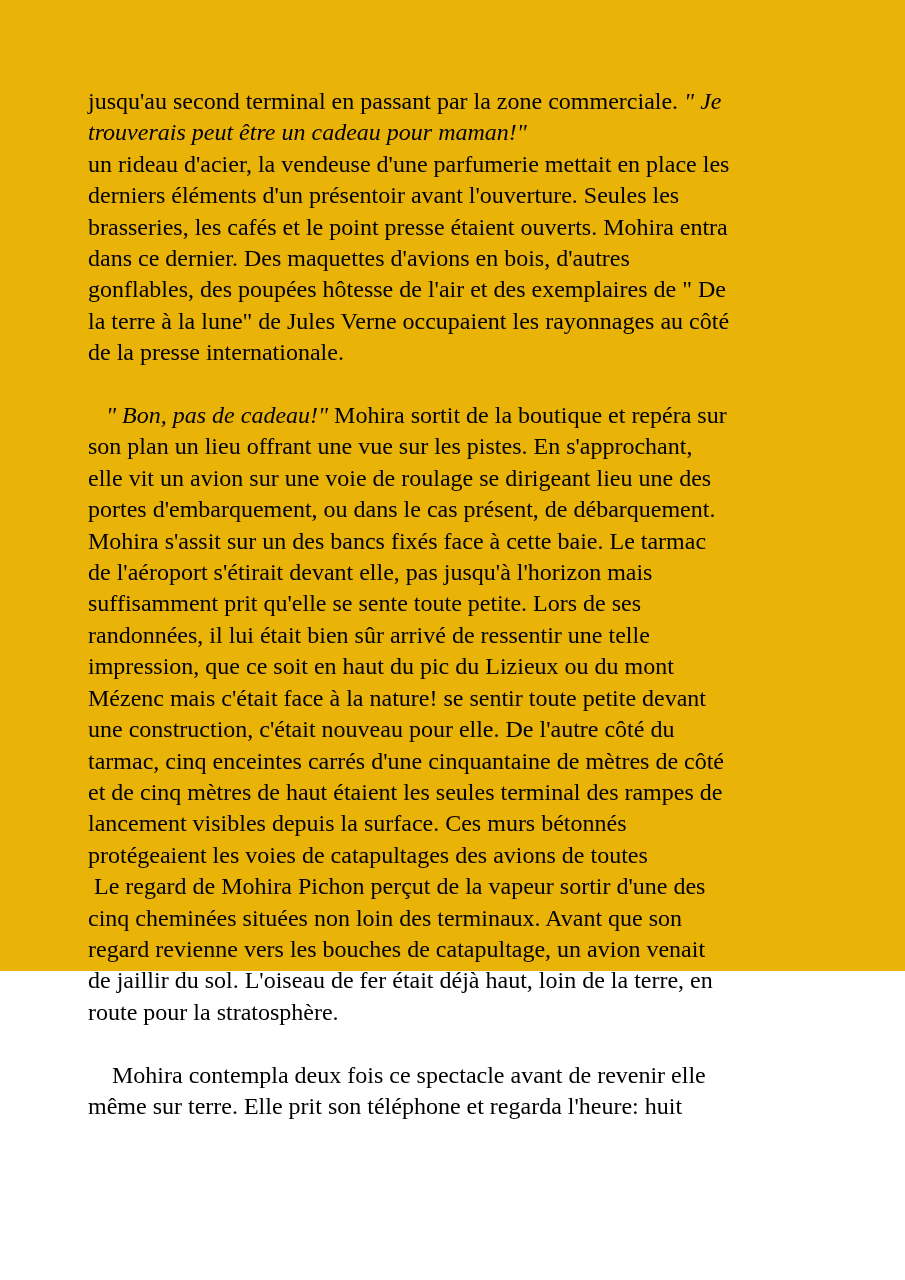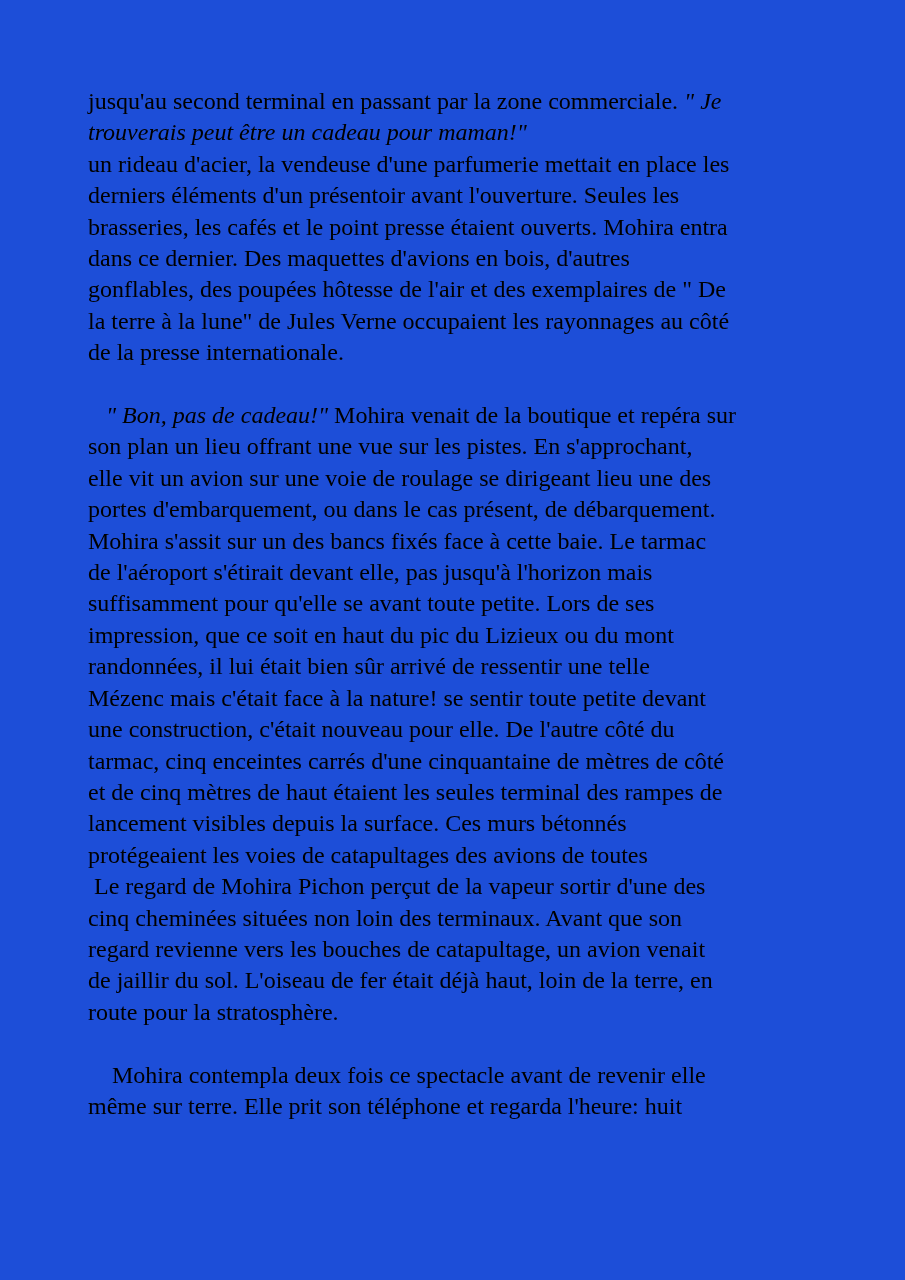--- a/index.html
+++ b/index.html
@@ -9,22 +9,22 @@
   }
   body {
     width: 905px;
     height: 1280px;
     overflow: hidden;
     font-family: "Liberation Serif", "DejaVu Serif", serif;
   }
   .page {
     box-sizing: border-box;
     width: 905px;
-    height: 1280px;
-    background: #1d4ed8;
+    height: 971px;
+    background: #eab308;
     color: #000000;
     padding: 86px 80px 0 88px;
   }
   .page-text {
     font-size: 24px;
   }
   .line {
     white-space: pre;        
     line-height: 31.4px;
     min-height: 31.4px;
@@ -41,29 +41,29 @@
       <div class="line"><span class="seg">jusqu'au second terminal en passant par la zone commerciale. </span><span class="seg italic">" Je</span></div>
       <div class="line"><span class="seg italic">trouverais peut être un cadeau pour maman!"</span></div>
       <div class="line"><span class="seg">un rideau d'acier, la vendeuse d'une parfumerie mettait en place les</span></div>
       <div class="line"><span class="seg">derniers éléments d'un présentoir avant l'ouverture. Seules les</span></div>
       <div class="line"><span class="seg">brasseries, les cafés et le point presse étaient ouverts. Mohira entra</span></div>
       <div class="line"><span class="seg">dans ce dernier. Des maquettes d'avions en bois, d'autres</span></div>
       <div class="line"><span class="seg">gonflables, des poupées hôtesse de l'air et des exemplaires de " De</span></div>
       <div class="line"><span class="seg">la terre à la lune" de Jules Verne occupaient les rayonnages au côté</span></div>
       <div class="line"><span class="seg">de la presse internationale.</span></div>
       <div class="line"></div>
-      <div class="line"><span class="seg">   </span><span class="seg italic">" Bon, pas de cadeau!"</span><span class="seg"> Mohira venait de la boutique et repéra sur</span></div>
+      <div class="line"><span class="seg">   </span><span class="seg italic">" Bon, pas de cadeau!"</span><span class="seg"> Mohira sortit de la boutique et repéra sur</span></div>
       <div class="line"><span class="seg">son plan un lieu offrant une vue sur les pistes. En s'approchant,</span></div>
       <div class="line"><span class="seg">elle vit un avion sur une voie de roulage se dirigeant lieu une des</span></div>
       <div class="line"><span class="seg">portes d'embarquement, ou dans le cas présent, de débarquement.</span></div>
       <div class="line"><span class="seg">Mohira s'assit sur un des bancs fixés face à cette baie. Le tarmac</span></div>
       <div class="line"><span class="seg">de l'aéroport s'étirait devant elle, pas jusqu'à l'horizon mais</span></div>
-      <div class="line"><span class="seg">suffisamment pour qu'elle se avant toute petite. Lors de ses</span></div>
+      <div class="line"><span class="seg">suffisamment prit qu'elle se sente toute petite. Lors de ses</span></div>
+      <div class="line"><span class="seg">randonnées, il lui était bien sûr arrivé de ressentir une telle</span></div>
       <div class="line"><span class="seg">impression, que ce soit en haut du pic du Lizieux ou du mont</span></div>
-      <div class="line"><span class="seg">randonnées, il lui était bien sûr arrivé de ressentir une telle</span></div>
       <div class="line"><span class="seg">Mézenc mais c'était face à la nature! se sentir toute petite devant</span></div>
       <div class="line"><span class="seg">une construction, c'était nouveau pour elle. De l'autre côté du</span></div>
       <div class="line"><span class="seg">tarmac, cinq enceintes carrés d'une cinquantaine de mètres de côté</span></div>
       <div class="line"><span class="seg">et de cinq mètres de haut étaient les seules terminal des rampes de</span></div>
       <div class="line"><span class="seg">lancement visibles depuis la surface. Ces murs bétonnés</span></div>
       <div class="line"><span class="seg">protégeaient les voies de catapultages des avions de toutes</span></div>
       <div class="line"><span class="seg"> Le regard de Mohira Pichon perçut de la vapeur sortir d'une des</span></div>
       <div class="line"><span class="seg">cinq cheminées situées non loin des terminaux. Avant que son</span></div>
       <div class="line"><span class="seg">regard revienne vers les bouches de catapultage, un avion venait</span></div>
       <div class="line"><span class="seg">de jaillir du sol. L'oiseau de fer était déjà haut, loin de la terre, en</span></div>

